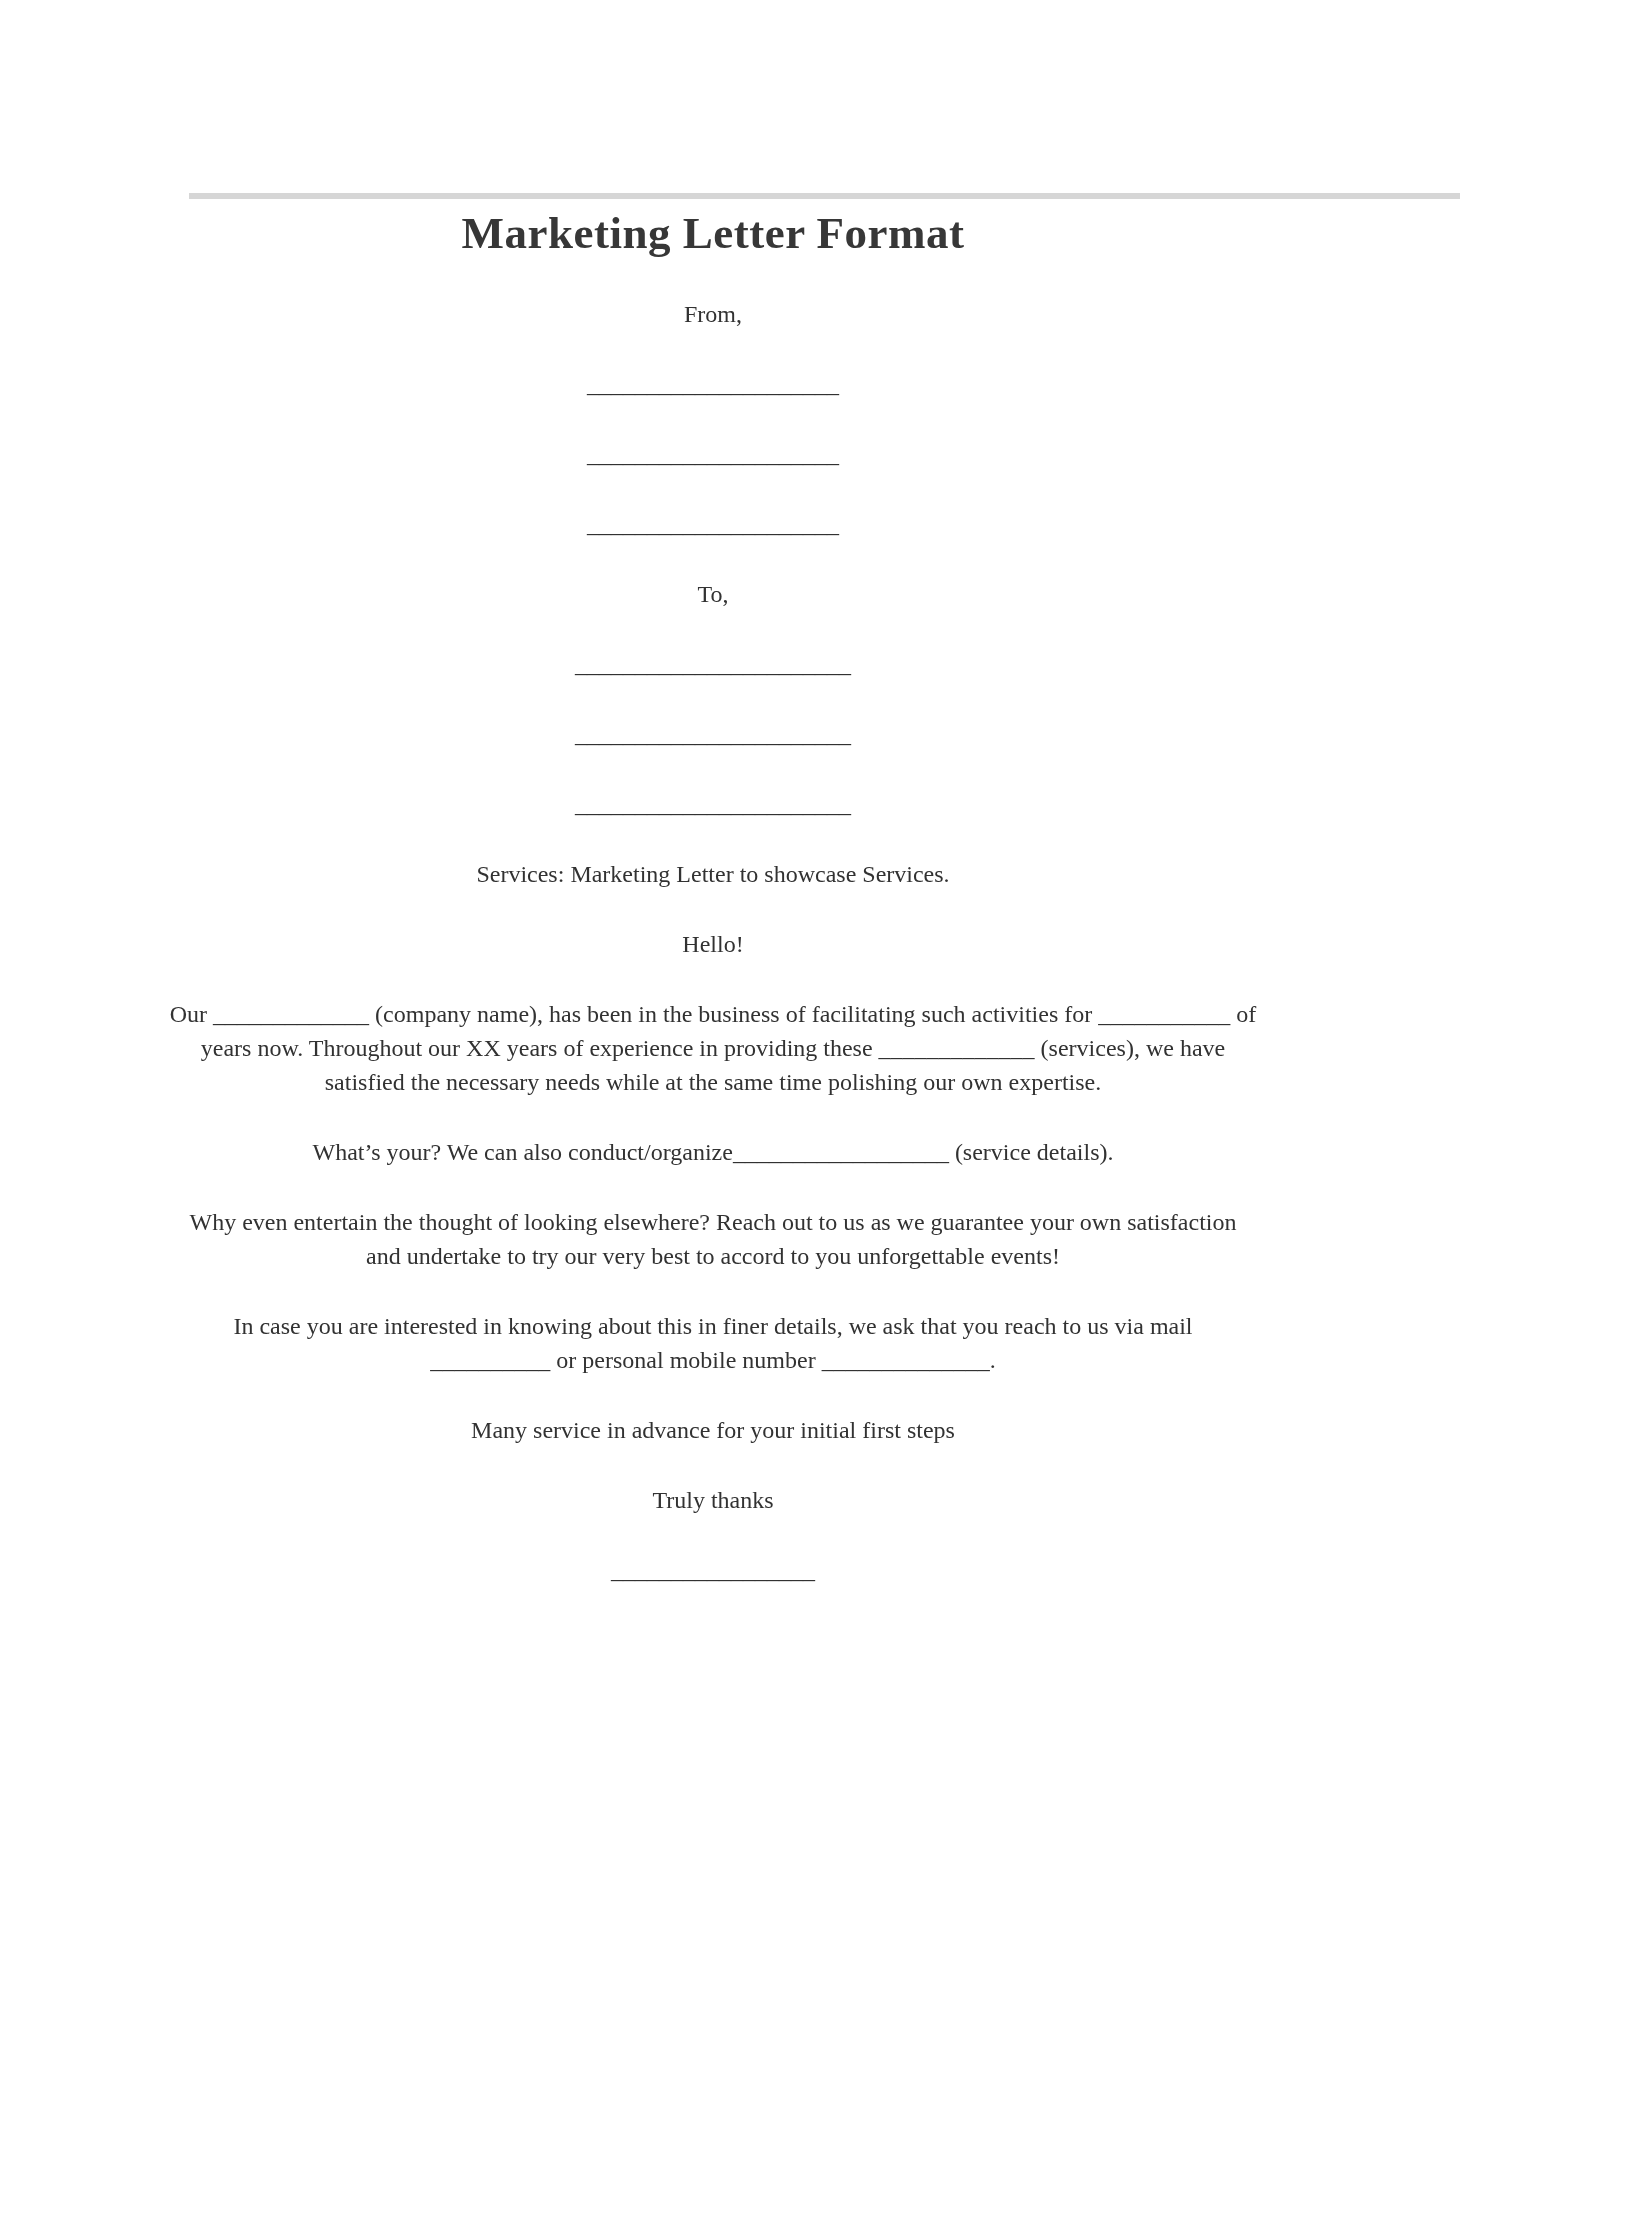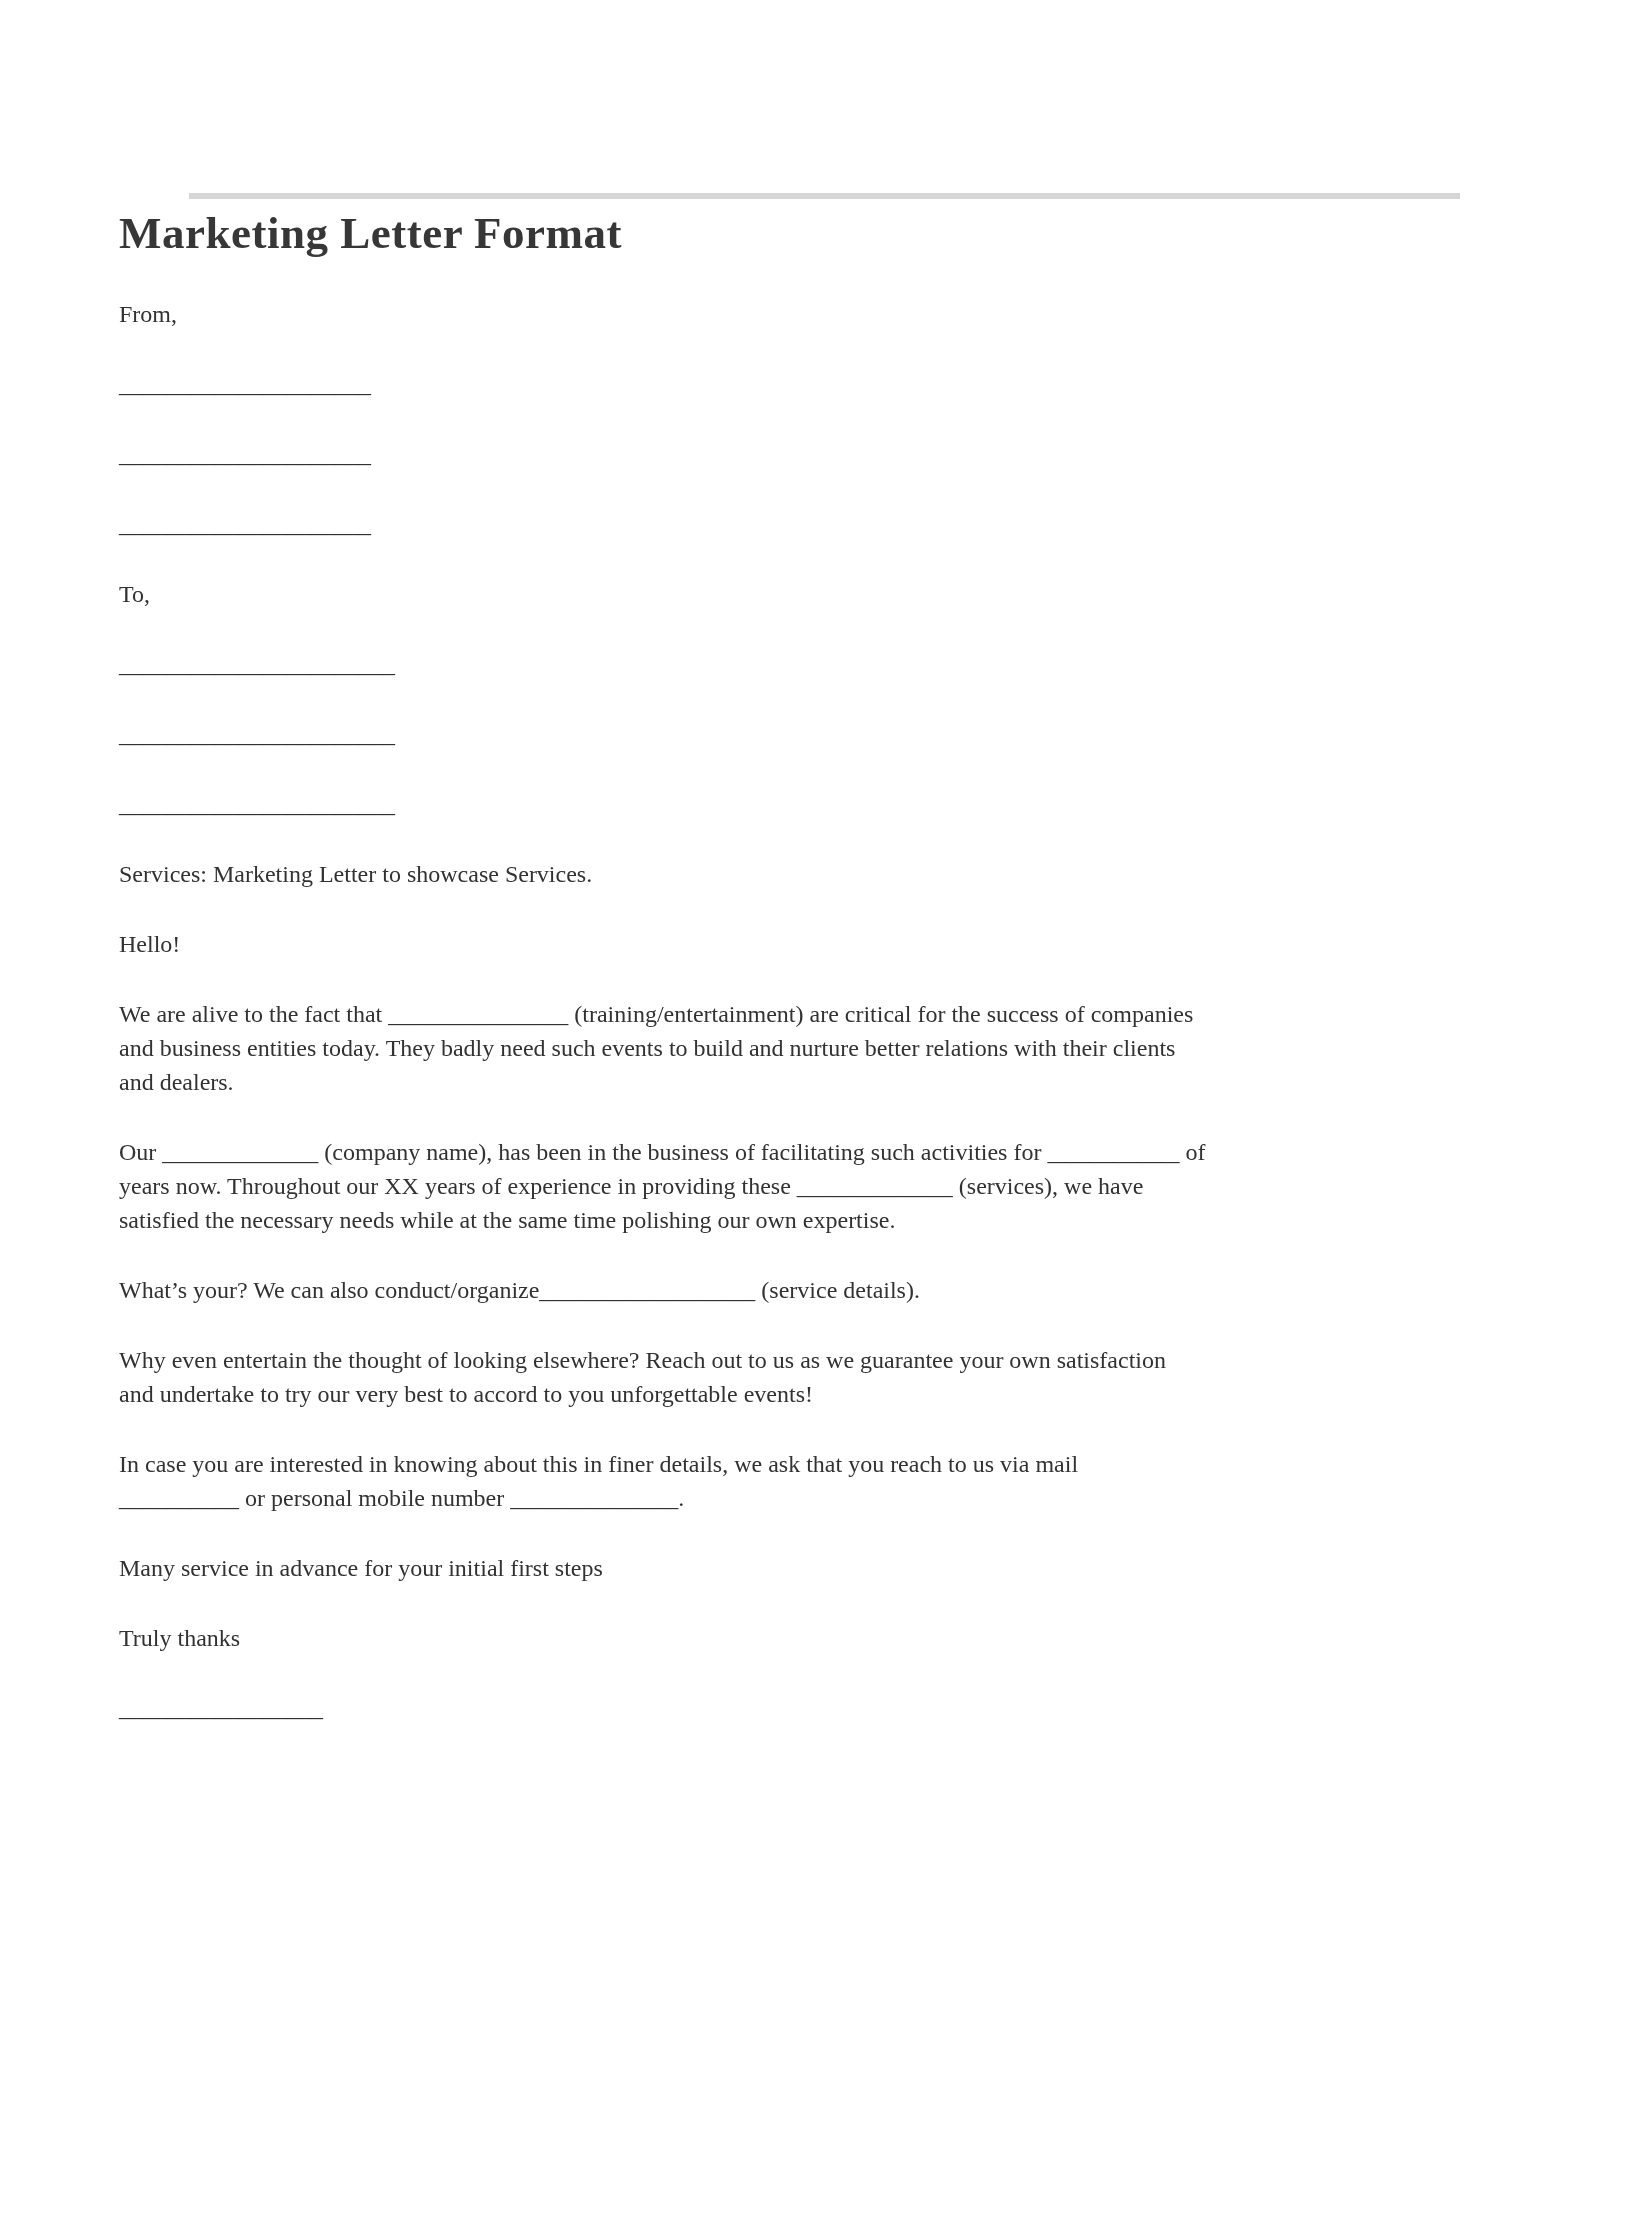--- a/index.html
+++ b/index.html
@@ -17,25 +17,26 @@
     overflow: hidden;
     font-family: "Liberation Serif", "DejaVu Serif", serif;
   }
   .divider {
     margin-left: 189px;
     width: 1271px;
     height: 5.8px;
     background: #d6d6d6;
   }
   .letter {
-    margin-left: 119px;
+    margin-left: 80px;
     width: 1266px;
     color: #323232;
     font-size: 24px;
     line-height: 34px;
+    text-align: center;
   }
   .letter h1 {
     font-size: 45px;
     line-height: 53px;
     letter-spacing: 0.5px;
     margin: 7.8px 0 37px 0;
     font-weight: bold;
     color: #373737;
   }
   .letter p {
@@ -70,21 +71,20 @@
     <p class="blank-line">_______________________</p>
 
     <p class="blank-line">_______________________</p>
 
     <p class="blank-line">_______________________</p>
 
     <p>Services: Marketing Letter to showcase Services.</p>
 
     <p>Hello!</p>
 
-    <p>We are alive to the fact that _______________ (training/entertainment) are critical for the success of companies<br>and business entities today. They badly need such events to build and nurture better relations with their clients<br>and dealers.</p>
 
     <p>Our _____________ (company name), has been in the business of facilitating such activities for ___________ of<br>years now. Throughout our XX years of experience in providing these _____________ (services), we have<br>satisfied the necessary needs while at the same time polishing our own expertise.</p>
 
     <p>What’s your? We can also conduct/organize__________________ (service details).</p>
 
     <p>Why even entertain the thought of looking elsewhere? Reach out to us as we guarantee your own satisfaction<br>and undertake to try our very best to accord to you unforgettable events!</p>
 
     <p>In case you are interested in knowing about this in finer details, we ask that you reach to us via mail<br>__________ or personal mobile number ______________.</p>
 
     <p>Many service in advance for your initial first steps</p>

